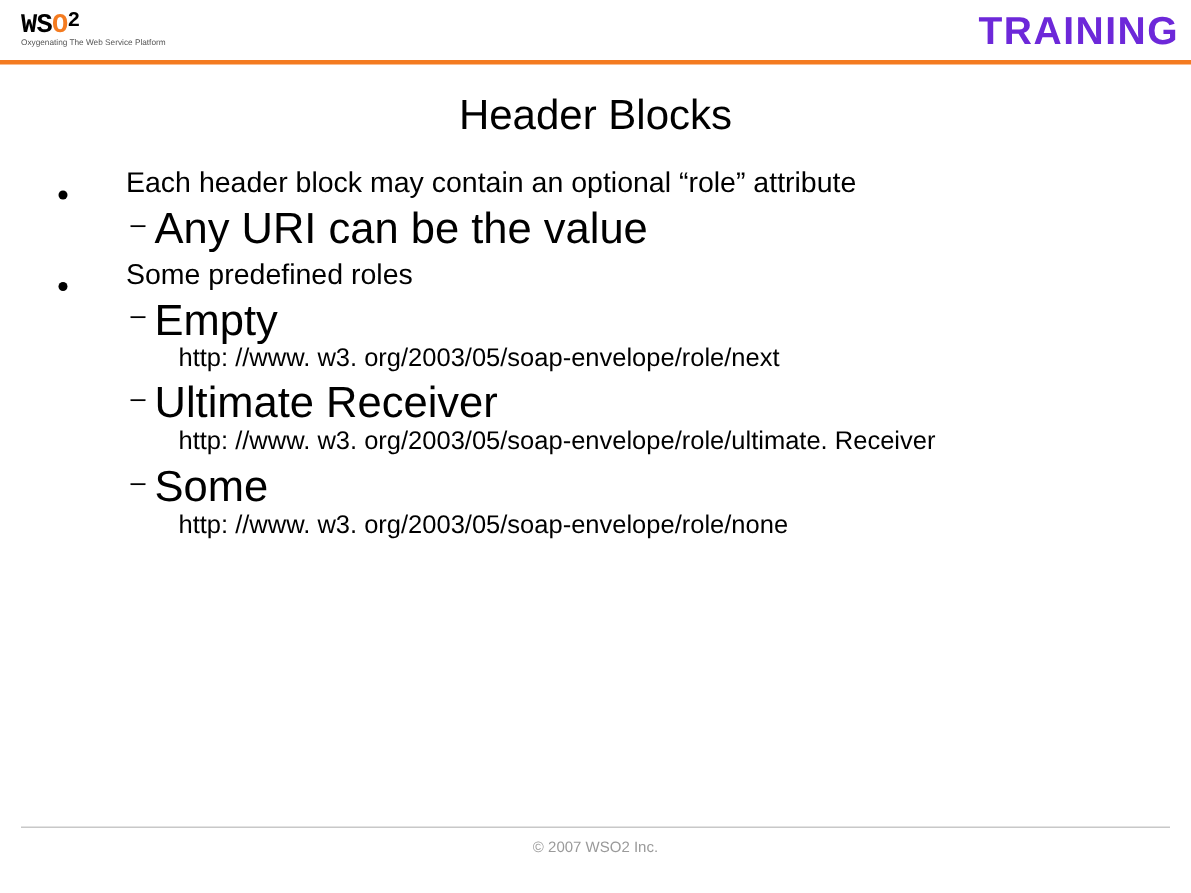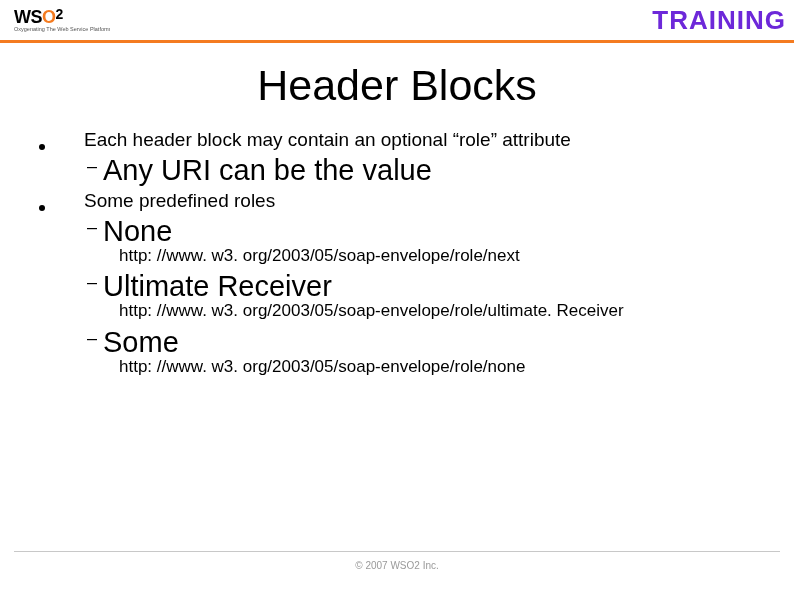--- a/index.html
+++ b/index.html
@@ -21,20 +21,21 @@
   }
   .logo {
     display: flex;
     flex-direction: column;
     line-height: 1;
   }
   .logo-main {
     font-weight: bold;
     font-size: 18px;
     letter-spacing: -0.5px;
+    font-family: Liberation Mono, monospace;
   }
   .logo-main .w { color: #000; }
   .logo-main .s { color: #000; }
   .logo-main .o { color: #f47b20; }
   .logo-main .two { color: #000; font-size: 14px; vertical-align: text-top; }
   .logo-tag {
     font-size: 5.5px;
     color: #555;
     margin-top: 1px;
   }
@@ -48,21 +49,21 @@
   .orange-rule {
     height: 3px;
     background: #f47b20;
     margin: 0;
   }
   .slide {
     padding: 10px 35px 0 35px;
   }
   .title {
     text-align: center;
-    font-size: 43px;
+    font-size: 28px;
     font-weight: normal;
     color: #000;
     margin: 8px 0 20px 0;
     font-family: Arial, sans-serif;
   }
   ul.l1 {
     list-style: none;
     padding-left: 0;
   }
   ul.l1 > li {
@@ -155,21 +156,21 @@
       <ul class="l2">
         <li>
           <span class="l2-text">Any URI can be the value</span>
         </li>
       </ul>
     </li>
     <li>
       <div class="l1-text">Some predefined roles</div>
       <ul class="l2">
         <li>
-          <span class="l2-text">None</span>
+          <span class="l2-text">Empty</span>
           <span class="url">http: //www. w3. org/2003/05/soap-envelope/role/next</span>
         </li>
         <li>
           <span class="l2-text">Ultimate Receiver</span>
           <span class="url">http: //www. w3. org/2003/05/soap-envelope/role/ultimate. Receiver</span>
         </li>
         <li>
           <span class="l2-text">Some</span>
           <span class="url">http: //www. w3. org/2003/05/soap-envelope/role/none</span>
         </li>

